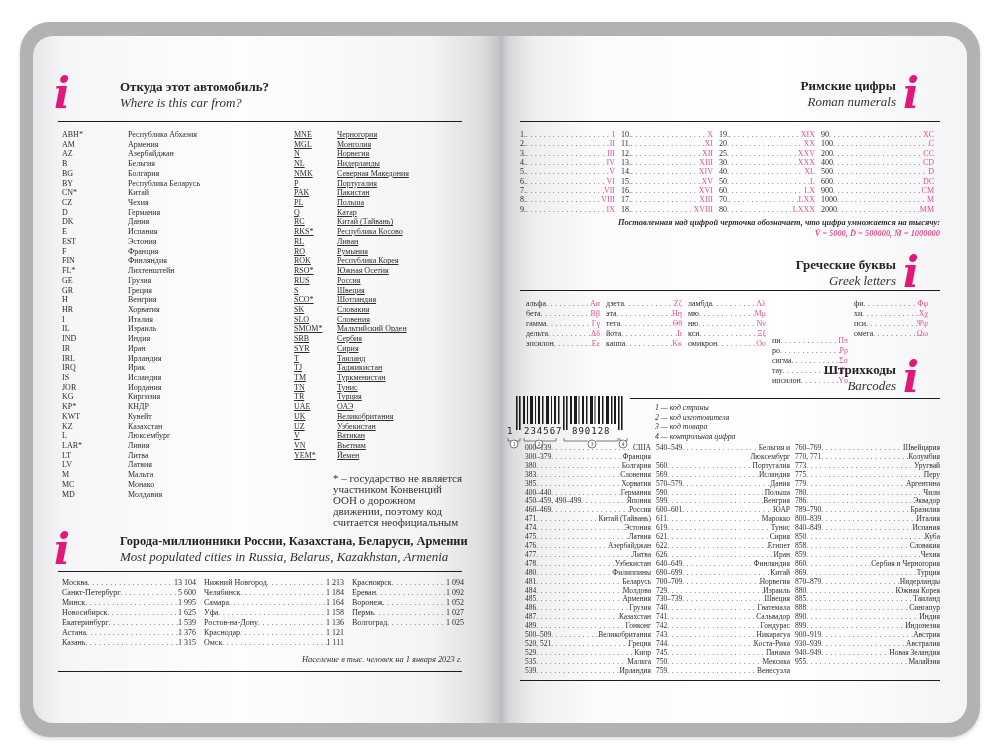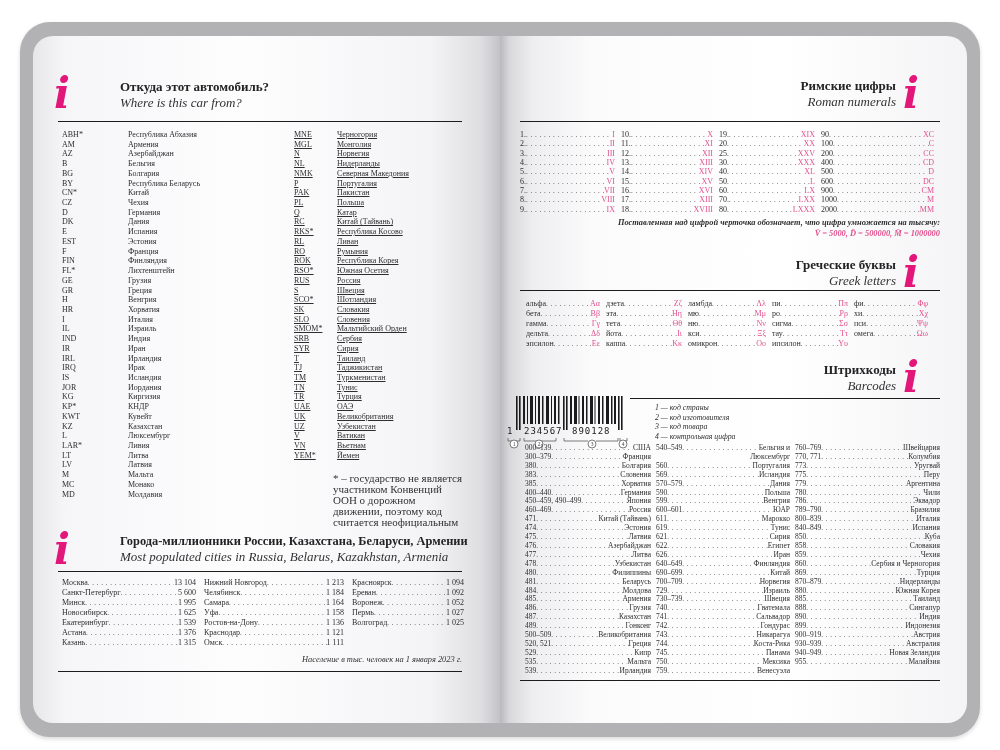--- a/index.html
+++ b/index.html
@@ -864,21 +864,21 @@
               <span class="k">кси</span>
               <span class="dots"></span>
               <span class="v pv">Ξξ</span>
             </div>
             <div class="lrow">
               <span class="k">омикрон</span>
               <span class="dots"></span>
               <span class="v pv">Οο</span>
             </div>
           </div>
-        <div class="codes-col" style="width:76px;">
+        <div class="codes-col" style="width:76px;margin-top:37px;">
 
         <div class="lrow">
               <span class="k">пи</span>
               <span class="dots"></span>
               <span class="v pv">Ππ</span>
             </div>
             <div class="lrow">
               <span class="k">ро</span>
               <span class="dots"></span>
               <span class="v pv">Ρρ</span>

